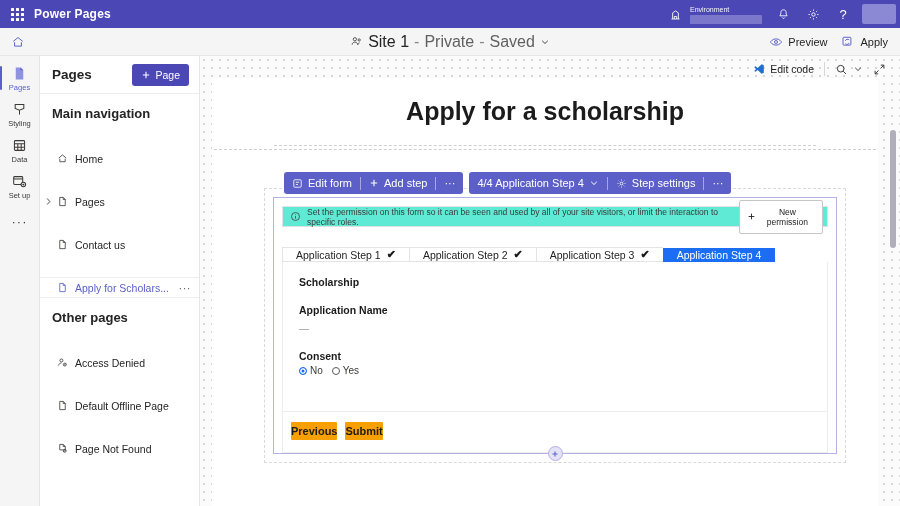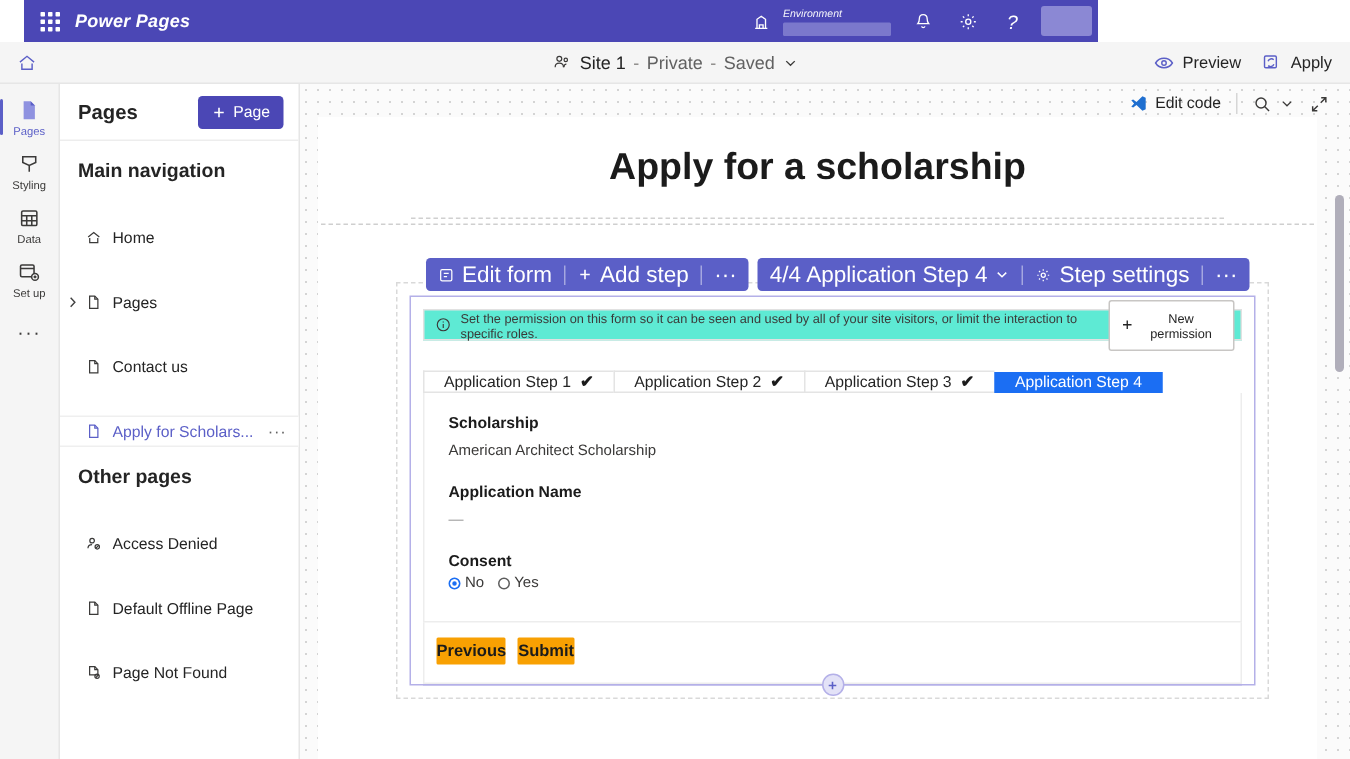--- a/index.html
+++ b/index.html
@@ -6,25 +6,24 @@
   html, body {
     width: 900px; height: 506px;
     font-family: "Liberation Sans", sans-serif;
     background: #ffffff;
     overflow: hidden;
   }
   #app { position: relative; width: 900px; height: 506px; }
 
   
   .suitebar {
-    position: absolute; top: 0; left: 16px; width: 716px; height: 28px;
+    position: absolute; top: 0; left: 0; width: 900px; height: 28px;
     background: #4b47b5;
     display: flex; align-items: center;
     color: #ffffff;
-    font-style: italic;
   }
   .waffle { width: 34px; display: flex; align-items: center; justify-content: center; cursor: pointer; }
   .waffle-grid { display: grid; grid-template-columns: repeat(3, 3px); grid-gap: 2px; }
   .waffle-grid i { width: 3px; height: 3px; background: #fff; border-radius: 0.5px; display: block; }
   .suite-title { font-size: 12px; font-weight: bold; letter-spacing: .2px; }
   .suitebar-right { margin-left: auto; display: flex; align-items: center; height: 28px; }
   .env-block { display: flex; flex-direction: column; justify-content: center; height: 28px; margin-right: 6px; }
   .env-label { font-size: 7px; opacity: .95; line-height: 9px; }
   .env-value {
     width: 72px; height: 9px; margin-top: 1px;
@@ -46,21 +45,21 @@
     position: absolute; top: 28px; left: 0; width: 900px; height: 28px;
     background: #f5f5f5; border-bottom: 1px solid #e6e6e6;
     display: flex; align-items: center;
   }
   .home-btn {
     width: 36px; height: 27px; display: flex; align-items: center; justify-content: center;
     cursor: pointer;
   }
   .site-center {
     position: absolute; left: 0; right: 0; display: flex; align-items: center; justify-content: center;
-    gap: 5px; font-size: 12px; color: #242424; pointer-events: none;
+    gap: 5px; font-size: 16px; color: #242424; pointer-events: none;
   }
   .site-center .seg { pointer-events: auto; cursor: pointer; }
   .site-sep { color: #8a8886; }
   .site-muted { color: #616161; }
   .site-right {
     margin-left: auto; display: flex; align-items: center; gap: 14px;
     padding-right: 12px; z-index: 2; position: relative;
   }
   .site-action { display: flex; align-items: center; gap: 5px; font-size: 11px; color: #242424; cursor: pointer; }
 
@@ -150,21 +149,21 @@
     border: 1px dashed #d9d9d9; padding: 8px;
   }
   .form-card {
     border: 1px solid #b4b0e8; background: #ffffff; position: relative;
   }
   .fc-toolbar {
     position: absolute; top: -26px; left: 10px; display: flex; gap: 6px; z-index: 20;
   }
   .tb-group {
     background: #5b5fc7; border-radius: 3px; display: flex; align-items: center;
-    height: 22px; color: #ffffff; font-size: 15px;
+    height: 22px; color: #ffffff; font-size: 11px;
   }
   .tb-item { display: flex; align-items: center; gap: 5px; padding: 0 8px; height: 22px; cursor: pointer; }
   .tb-div { width: 1px; height: 13px; background: rgba(255,255,255,.45); }
 
   .perm-bar {
     margin: 8px; border: 1px solid #e1e1e1; background: #5eead4; height: 21px;
     display: flex; align-items: center; padding: 0 4px 0 7px;
   }
   .perm-text { font-size: 8.5px; color: #3b3a39; }
   .perm-btn {
@@ -586,21 +585,20 @@
               <span class="step-check">✔</span>
             </div>
             <div class="step-tab active">
               <span>Application Step 4</span>
             </div>
           </div>
 
           <div class="form-body">
             <div class="fld">
               <div class="fld-label">Scholarship</div>
-              <div class="fld-value">American Architect Scholarship</div>
             </div>
             <div class="fld">
               <div class="fld-label">Application Name</div>
               <div class="fld-dash">—</div>
             </div>
             <div class="fld" style="margin-bottom:0;">
               <div class="fld-label" style="margin-bottom:3px;">Consent</div>
               <div class="radio-row">
                 <label class="radio-opt">
                   <span class="rdo on"></span>

